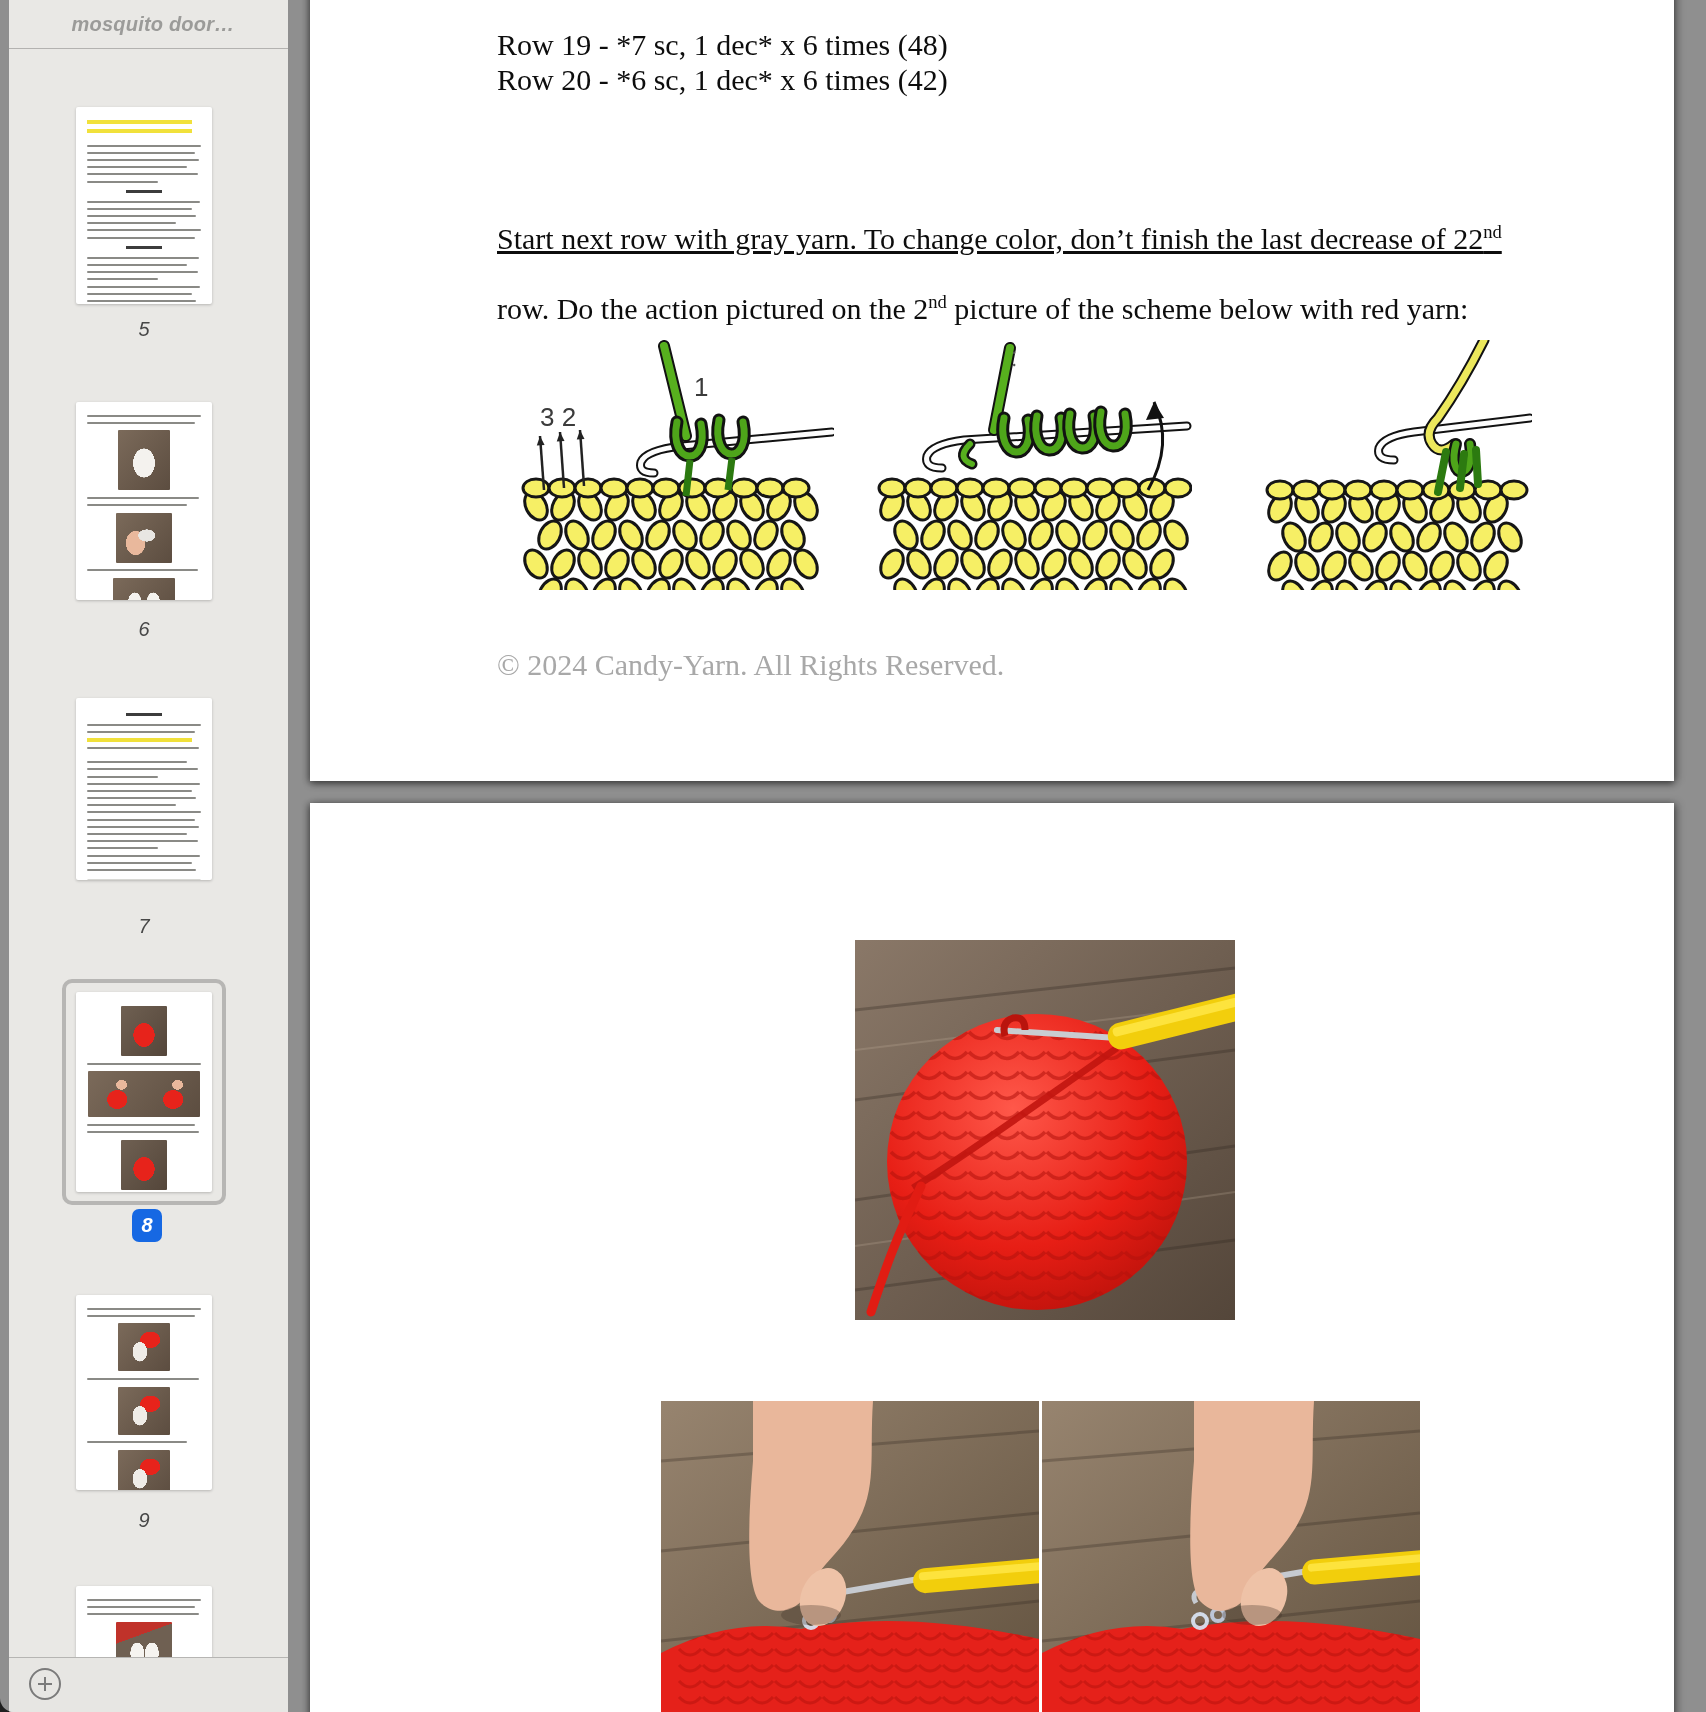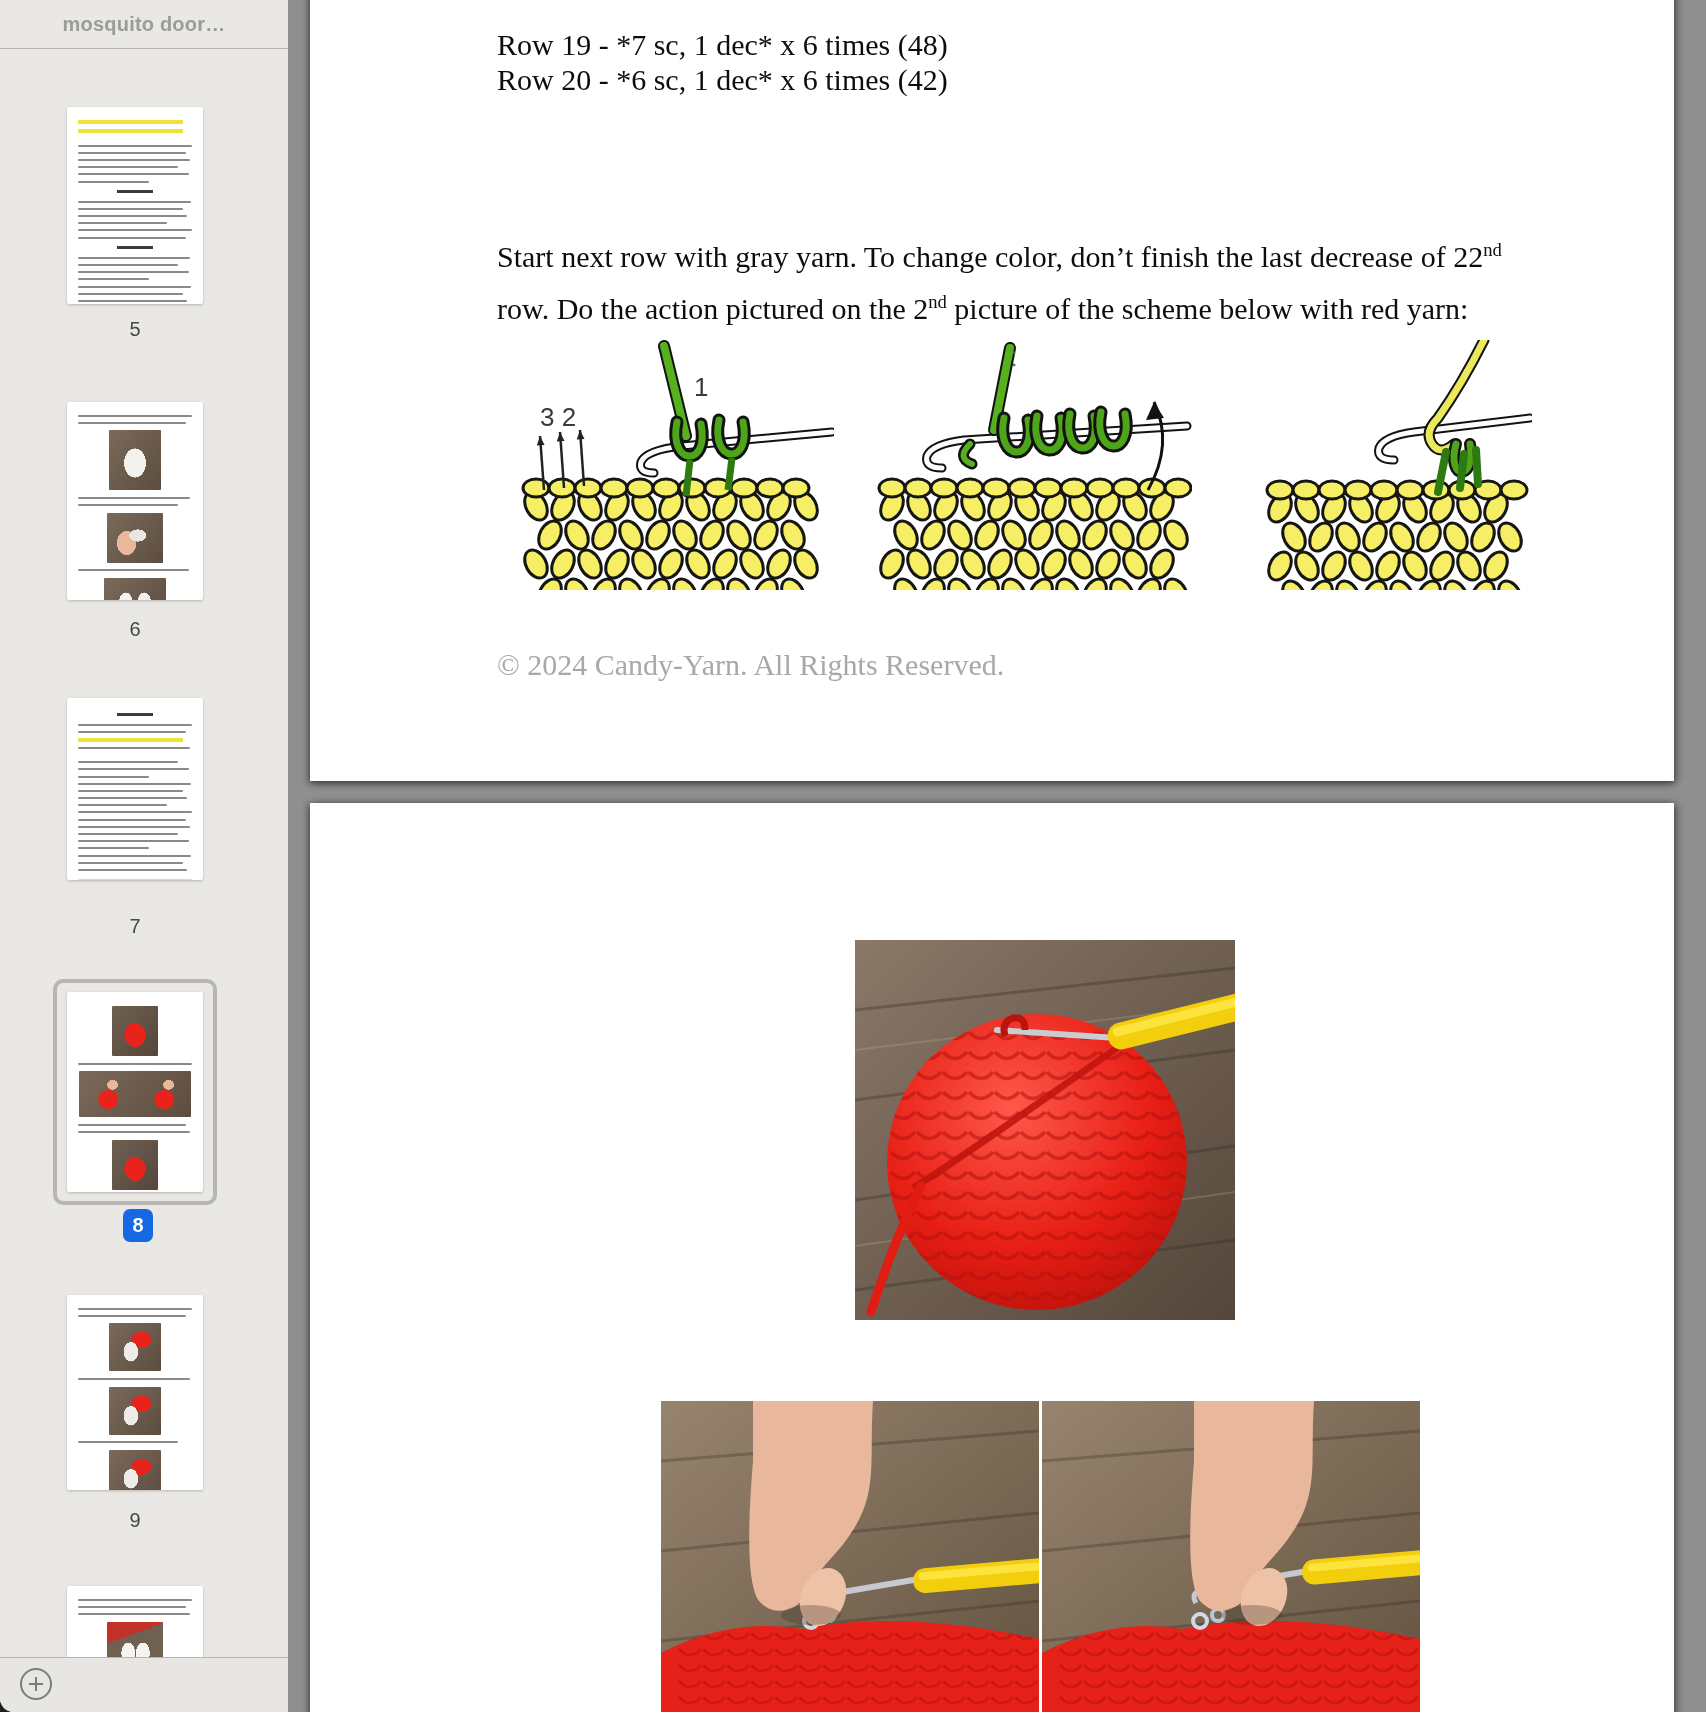--- a/index.html
+++ b/index.html
@@ -1,21 +1,21 @@
 <!DOCTYPE html>
 <html><head>
 <meta charset="utf-8">
 <style>
   html,body{margin:0;padding:0;background:#1f1f1f;}
   body{width:1706px;height:1712px;overflow:hidden;position:relative;
        font-family:"Liberation Sans",sans-serif;}
   .app{position:absolute;inset:0;border-bottom-left-radius:14px;overflow:hidden;background:#8f8f8f;}
 
   
-  .sidebar{position:absolute;left:0;top:0;width:288px;height:1712px;background:#e9e8e5;}
+  .sidebar{position:absolute;left:9px;top:0;width:288px;height:1712px;background:#e9e8e5;font-style:italic;}
   .sidebar-header{position:absolute;left:0;top:0;width:288px;height:48px;
                   border-bottom:1px solid #b3b2b0;display:flex;align-items:center;justify-content:center;}
   .sidebar-title{font-size:20px;font-weight:bold;color:#9b9b99;letter-spacing:.2px;
                  white-space:nowrap;overflow:hidden;}
   .thumb-scroll{position:absolute;left:0;top:49px;width:288px;height:1608px;overflow:hidden;}
   .thumb-page{position:absolute;left:67px;width:136px;background:#ffffff;border-radius:2px;
               box-shadow:0 1px 3px rgba(0,0,0,.22);overflow:hidden;
               padding:10px 11px;box-sizing:border-box;display:flex;flex-direction:column;}
   .t5{top:58px;height:197px;}
   .t6{top:353px;height:198px;}
@@ -216,21 +216,21 @@
       <div class="plus-btn"></div>
     </div>
   </div>
 
   <div class="main">
 
     <div class="page page1">
       <div class="doc-text" style="top:488px;">Row 19 - *7 sc, 1 dec* x 6 times (48)</div>
       <div class="doc-text" style="top:523px;">Row 20 - *6 sc, 1 dec* x 6 times (42)</div>
 
-      <div class="doc-text" style="top:700px;"><span>Start next row with gray yarn. To change color, don’t finish the last decrease of 22</span><sup>nd</sup></div>
+      <div class="doc-text" style="top:682px;text-decoration:underline;"><span>Start next row with gray yarn. To change color, don’t finish the last decrease of 22</span><sup>nd</sup></div>
       <div class="doc-text" style="top:743px;margin-top:9px;"><span>row. Do the action pictured on the 2</span><sup>nd</sup><span> picture of the scheme below with red yarn:</span></div>
 
       <div class="schemes">
         <svg class="scheme-svg sch1" viewBox="0 0 320 250">
             <g>
               <ellipse cx="22" cy="166" rx="10" ry="15" fill="#f6ef65" stroke="#161616" stroke-width="3" transform="rotate(-28 22 166)"></ellipse>
               <ellipse cx="49" cy="166" rx="10" ry="15" fill="#f6ef65" stroke="#161616" stroke-width="3" transform="rotate(28 49 166)"></ellipse>
               <ellipse cx="76" cy="166" rx="10" ry="15" fill="#f6ef65" stroke="#161616" stroke-width="3" transform="rotate(-28 76 166)"></ellipse>
               <ellipse cx="103" cy="166" rx="10" ry="15" fill="#f6ef65" stroke="#161616" stroke-width="3" transform="rotate(28 103 166)"></ellipse>
               <ellipse cx="130" cy="166" rx="10" ry="15" fill="#f6ef65" stroke="#161616" stroke-width="3" transform="rotate(-28 130 166)"></ellipse>

